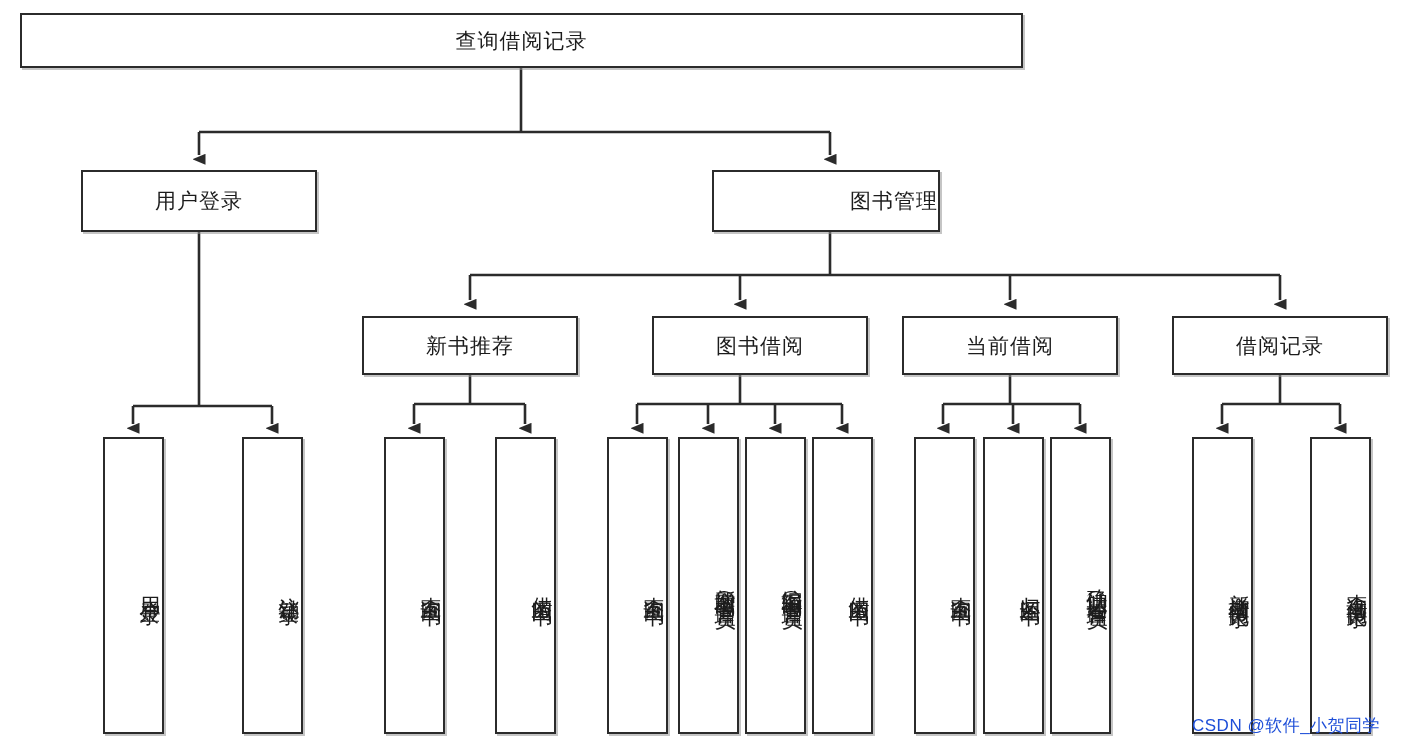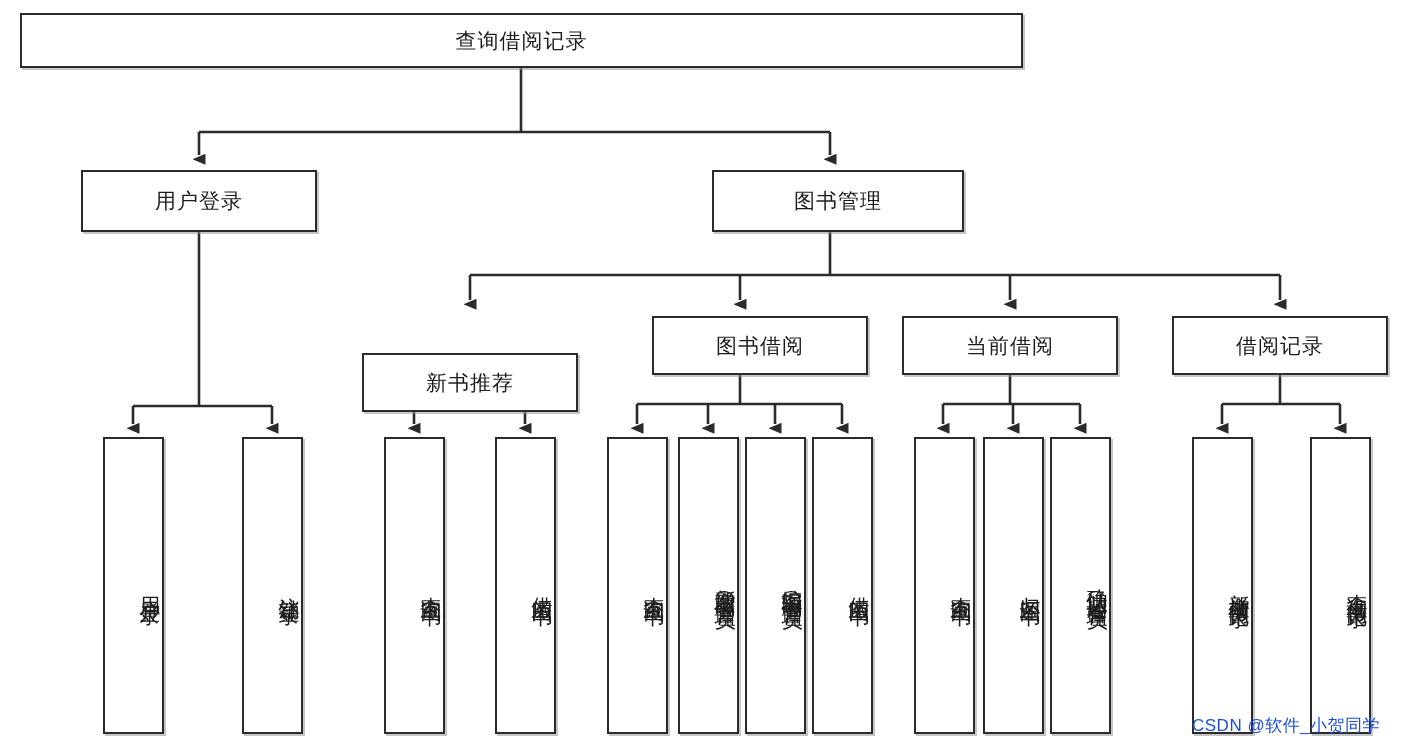--- a/index.html
+++ b/index.html
@@ -117,25 +117,25 @@
     </g>
   </svg>
 
   <div class="node node-h" style="left:20px; top:13px; width:1003px; height:55px;">
     <span>查询借阅记录</span>
   </div>
 
   <div class="node node-h" style="left:81px; top:170px; width:236px; height:62px;">
     <span>用户登录</span>
   </div>
-  <div class="node node-h" style="left:712px; top:170px; width:252px; height:62px;">
+  <div class="node node-h" style="left:712px; top:170px; width:228px; height:62px;justify-content:flex-end;">
     <span>图书管理</span>
   </div>
 
-  <div class="node node-h" style="left:362px; top:316px; width:216px; height:59px;margin-top:37px;">
+  <div class="node node-h" style="left:362px; top:316px; width:216px; height:59px;">
     <span>新书推荐</span>
   </div>
   <div class="node node-h" style="left:632px; top:316px; width:216px; height:59px;margin-left:20px;">
     <span>图书借阅</span>
   </div>
   <div class="node node-h" style="left:902px; top:316px; width:216px; height:59px;">
     <span>当前借阅</span>
   </div>
   <div class="node node-h" style="left:1172px; top:316px; width:216px; height:59px;">
     <span>借阅记录</span>

